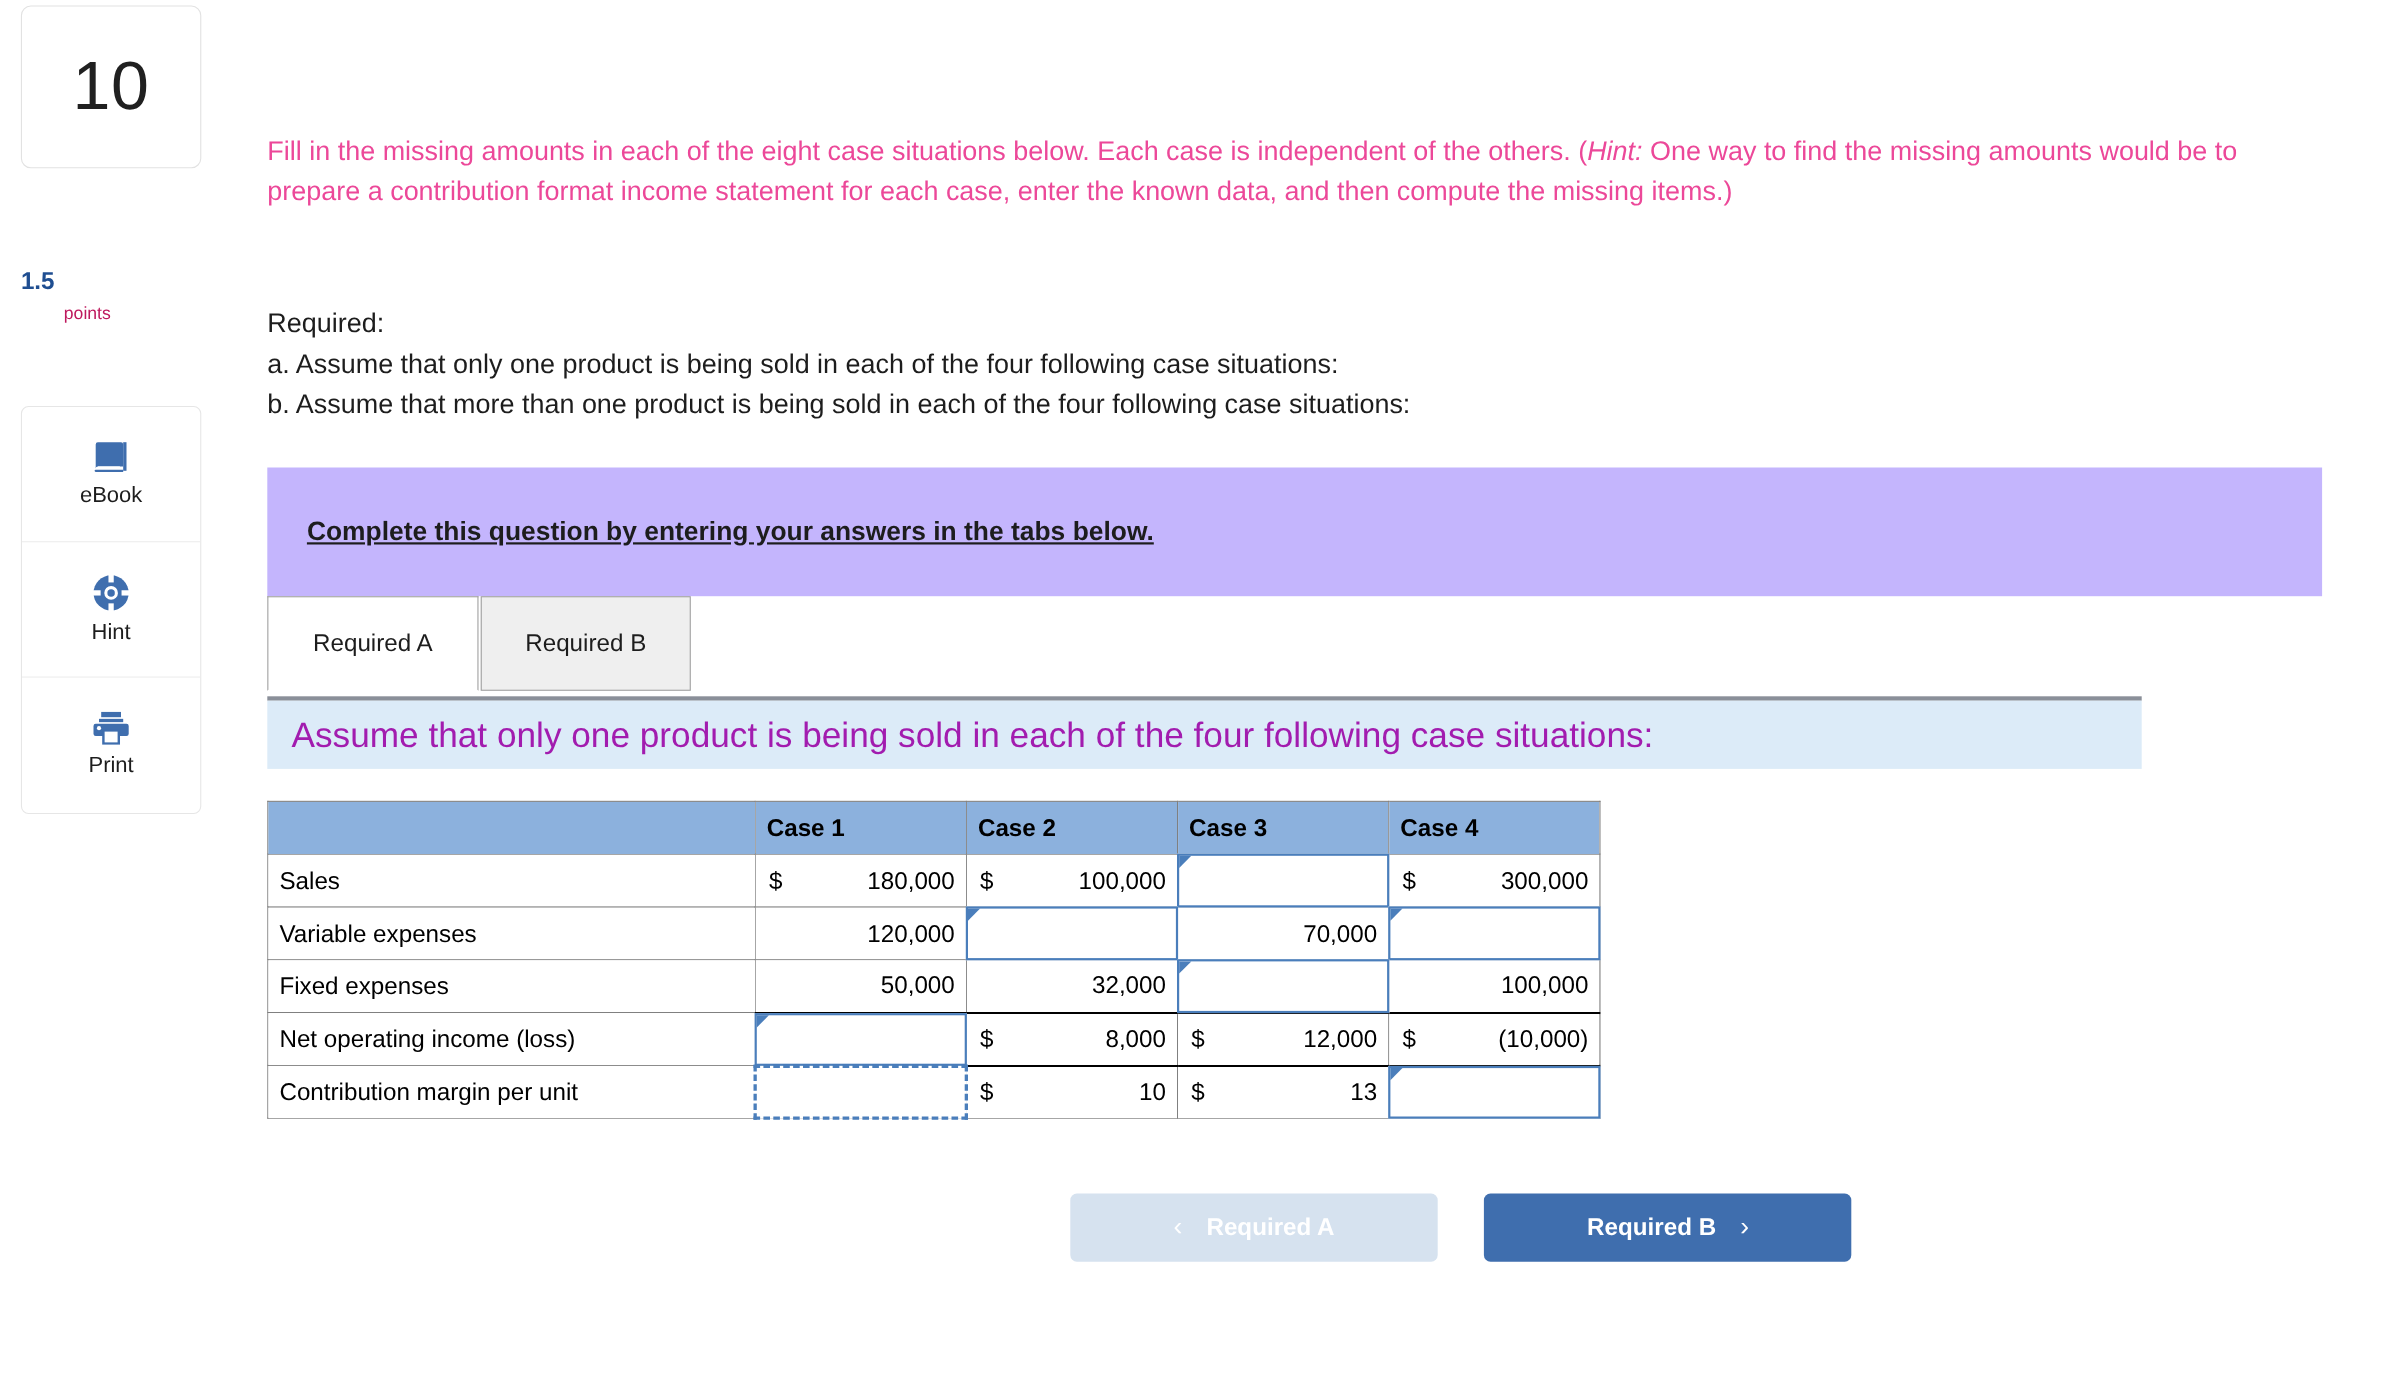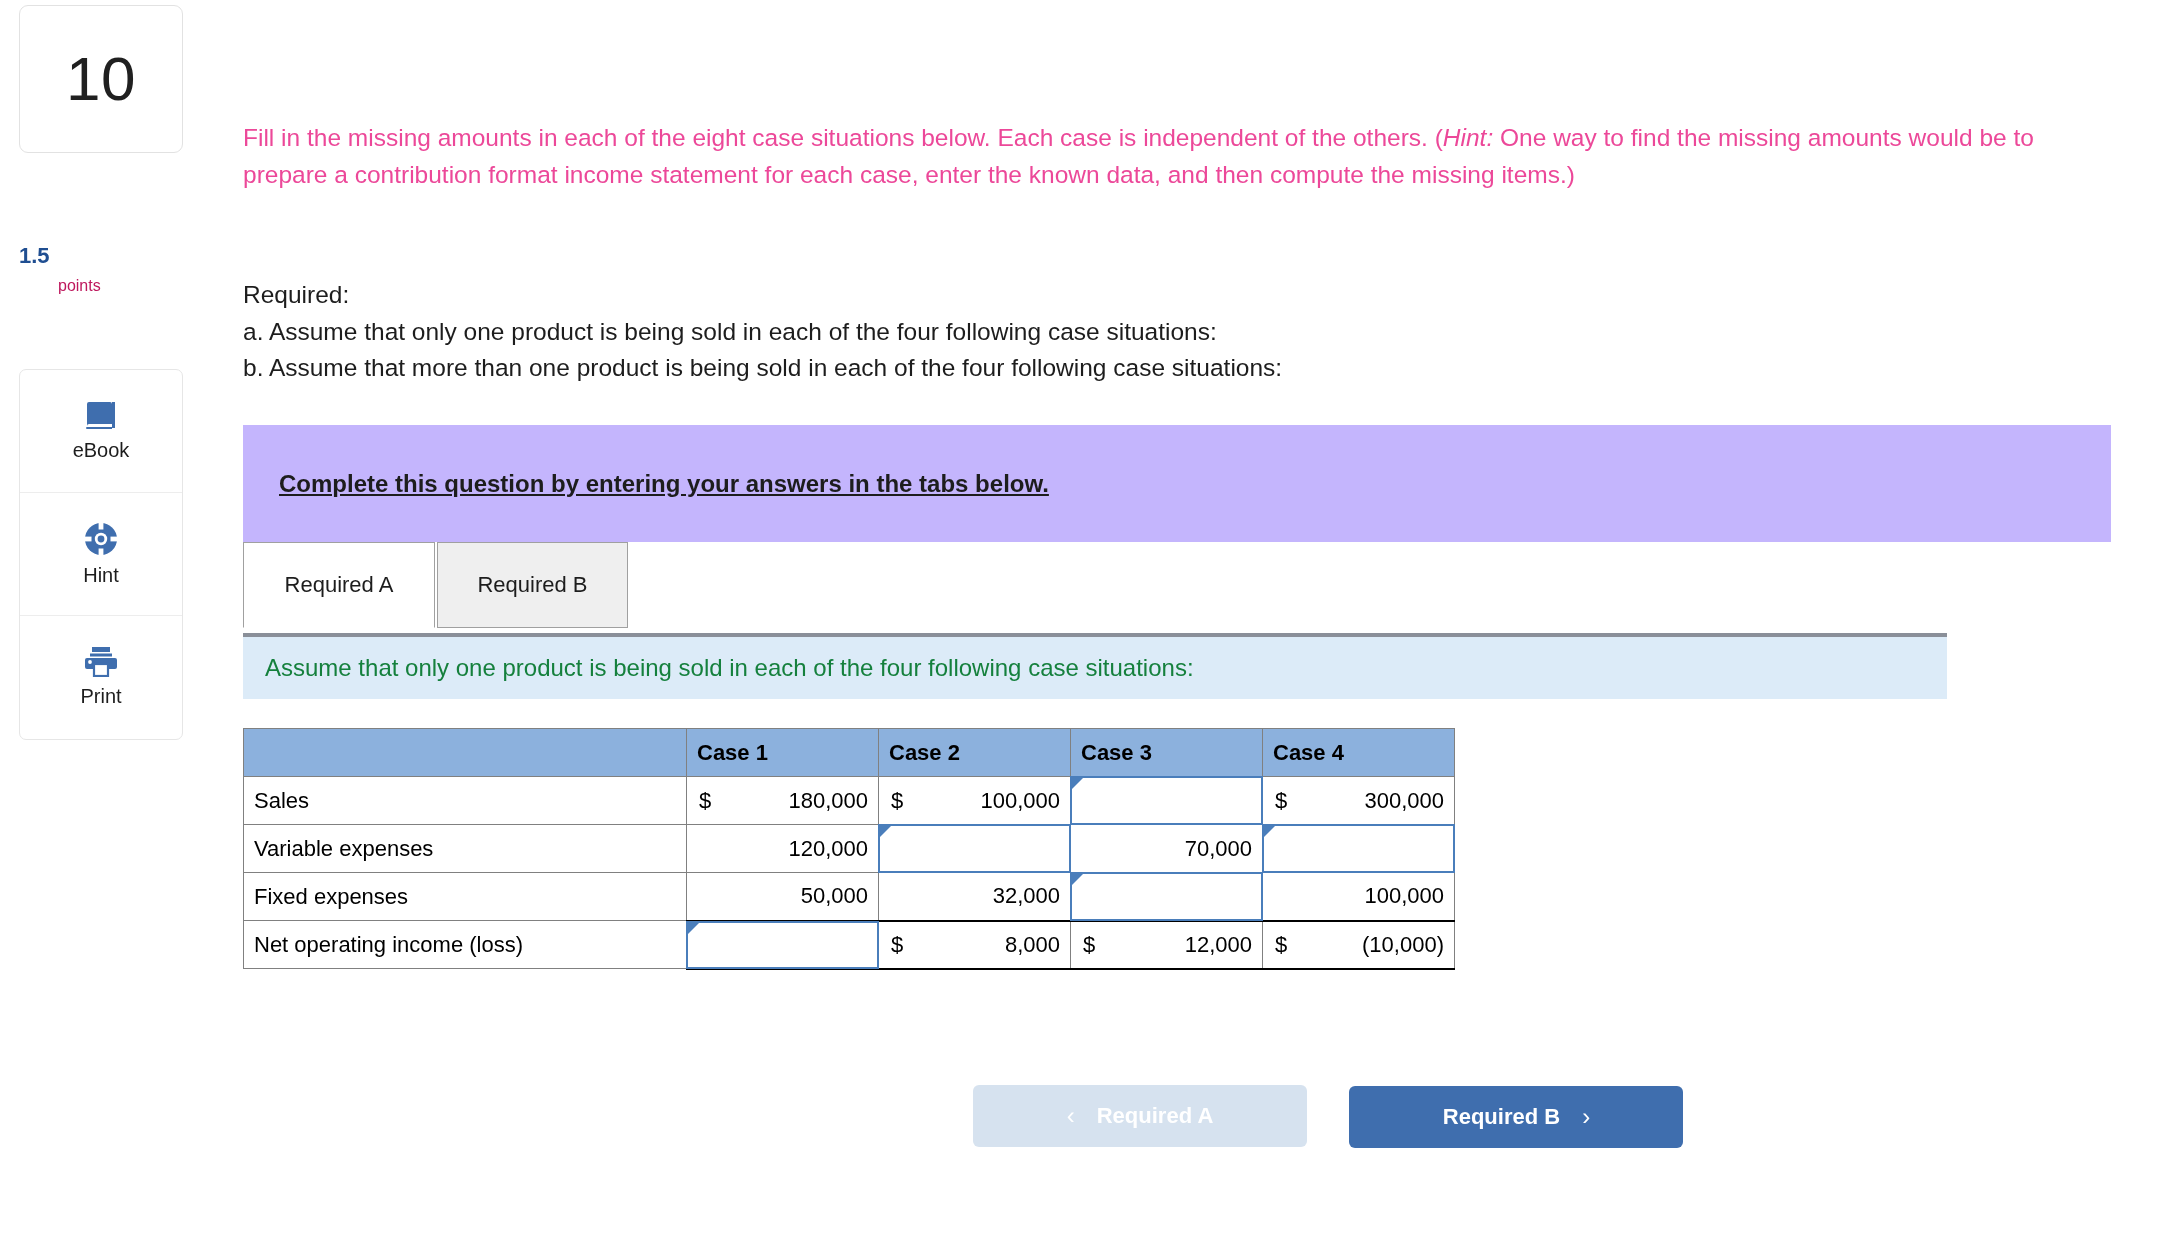--- a/index.html
+++ b/index.html
@@ -74,21 +74,21 @@
   .tab.inactive { left:194px; width:191px; background:#efefef; z-index:2; }
   .tab-underline {
     position:absolute; left:0px; top:633px; width:1704px; height:4px; background:#8a8f99;
   }
 
   .blue-banner {
     position:absolute; left:0px; top:637px; width:1704px; height:62px;
     background:#dcebf8;
     display:flex; align-items:center;
   }
-  .blue-banner .txt { margin-left:22px; font-size:24px; color:#15803d; }
+  .blue-banner .txt { margin-left:22px; font-size:32px; color:#a21caf; }
 
   
   .xltable {
     position:absolute; left:0px; top:728px;
     border-collapse:collapse; table-layout:fixed;
     font-size:22px; color:#000;
   }
   .xltable td, .xltable th {
     border:1px solid #808080;
     height:48px; padding:0 10px;
@@ -292,20 +292,35 @@
           <span class="dollar">$</span><span>8,000</span>
         </td>
         <td class="val">
           <span class="dollar">$</span><span>12,000</span>
         </td>
         <td class="val">
           <span class="dollar">$</span><span>(10,000)</span>
         </td>
       </tr>
 
+      <tr>
+        <td class="rowlbl">Contribution margin per unit</td>
+        <td class="cellbox">
+          <div class="inputcell dotted"></div>
+        </td>
+        <td class="val">
+          <span class="dollar">$</span><span>10</span>
+        </td>
+        <td class="val">
+          <span class="dollar">$</span><span>13</span>
+        </td>
+        <td class="cellbox">
+          <div class="inputcell"></div>
+        </td>
+      </tr>
 
     </tbody>
   </table>
 
   <div class="navbtns">
     <button class="navbtn prev">
       <span class="chev">‹</span>
       <span>Required A</span>
     </button>
     <button class="navbtn next">

